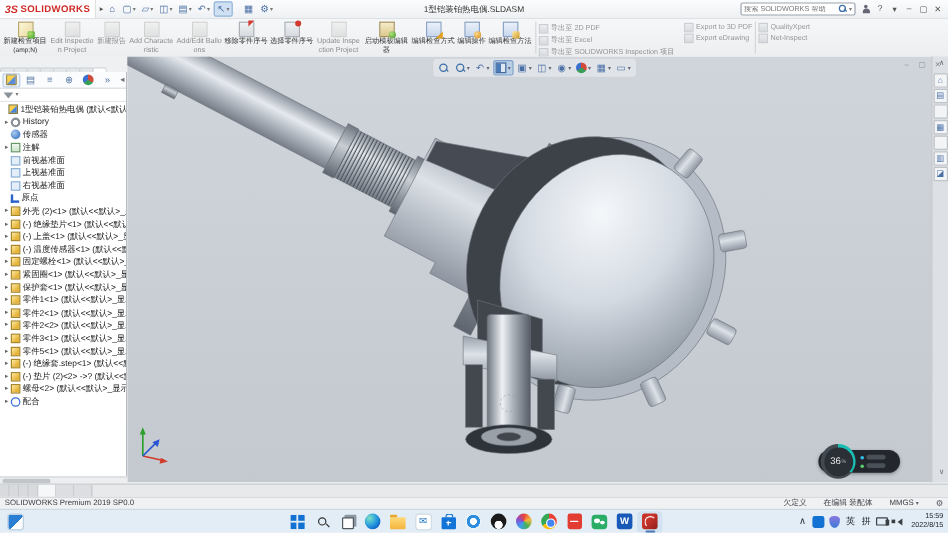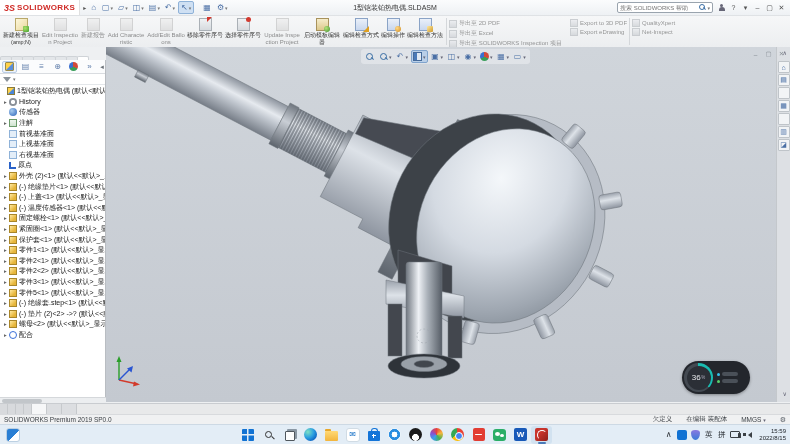--- a/index.html
+++ b/index.html
@@ -95,21 +95,21 @@
 .hudi{display:inline-flex;align-items:center;padding:1px 1px;border-radius:2px}
 .hudi.active{background:#b9cfe8;border:1px solid #7fa3cc}
 .hg{font-style:normal;font-size:8px;color:#4a6fa5;display:inline-flex;align-items:center;justify-content:center;min-width:9px;height:9px}
 .hdd{font-size:5px;color:#667;margin-left:1px}
 .hmag{position:relative;width:9px;height:9px}
 .hmag::before{content:"";position:absolute;left:1px;top:1px;width:5px;height:5px;border:1px solid #3a6ea5;border-radius:50%}
 .hmag::after{content:"";position:absolute;left:6px;top:6px;width:3px;height:1px;background:#3a6ea5;transform:rotate(45deg)}
 .hsec{width:9px;height:9px;background:linear-gradient(90deg,#4a7ab8 50%,#dfe8f2 50%);border:1px solid #456a9a}
 .hball{width:9px;height:9px;border-radius:50%;background:conic-gradient(#d24a3a 0 33%,#3a9e5a 33% 66%,#3a6fd0 0)}
 #triad{position:absolute;left:4px;bottom:14px;z-index:6}
-#zoom-widget{position:absolute;right:26px;bottom:8px;width:68px;height:33px;background:#23262c;border-radius:17px;display:flex;align-items:center;padding:2px;z-index:6;box-shadow:0 1px 3px rgba(0,0,0,.35)}
+#zoom-widget{position:absolute;right:26px;bottom:8px;width:68px;height:19px;background:#23262c;border-radius:17px;display:flex;align-items:center;padding:2px;z-index:6;box-shadow:0 1px 3px rgba(0,0,0,.35)}
 .gauge{width:29px;height:29px;border-radius:50%;background:conic-gradient(#19bdb2 0 132deg,#434951 132deg 360deg);display:flex;align-items:center;justify-content:center}
 .gauge-in{width:24px;height:24px;border-radius:50%;background:#2b2f36;color:#e8eaed;font-size:8px;display:flex;align-items:center;justify-content:center}
 .gauge-in b{font-weight:normal}
 .gauge-in i{font-style:normal;font-size:4.5px;margin-left:.5px;color:#aab}
 .zrows{display:flex;flex-direction:column;gap:3px;margin-left:4px}
 .zrow{display:flex;align-items:center;gap:2px}
 .zdot{width:3px;height:3px;border-radius:50%}
 .zbar{width:16px;height:4px;border-radius:2px;background:#4a5058}
 
 #taskpane{position:absolute;right:0;top:47px;width:14px;height:355px;background:#dde0e4;border-left:1px solid #c4c8cc;display:flex;flex-direction:column;align-items:center;padding-top:14px;gap:1px}

